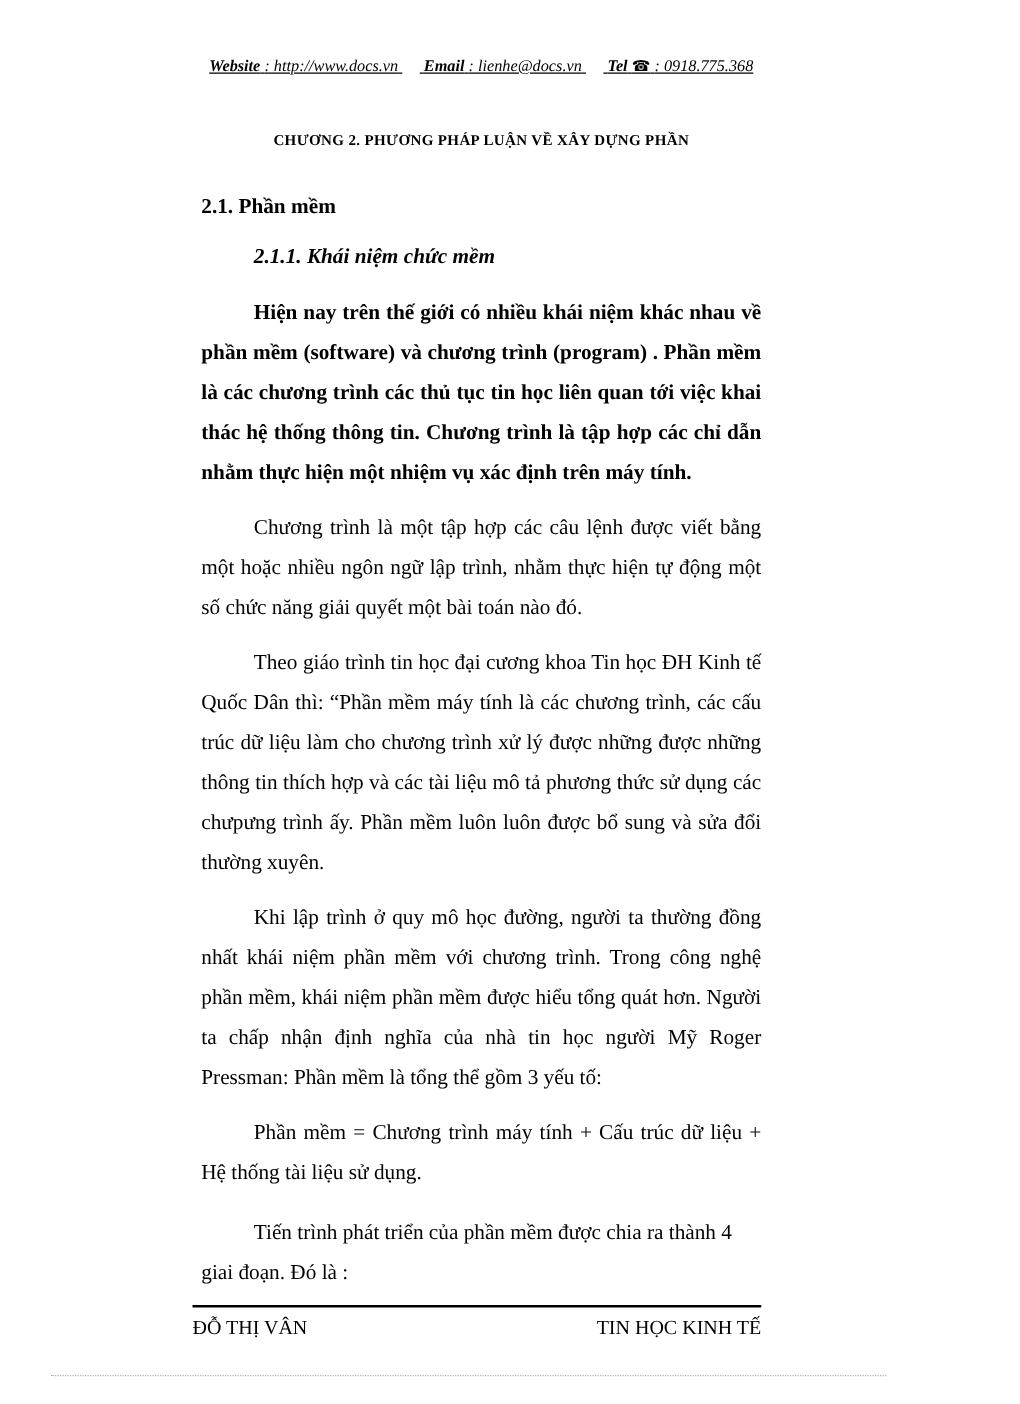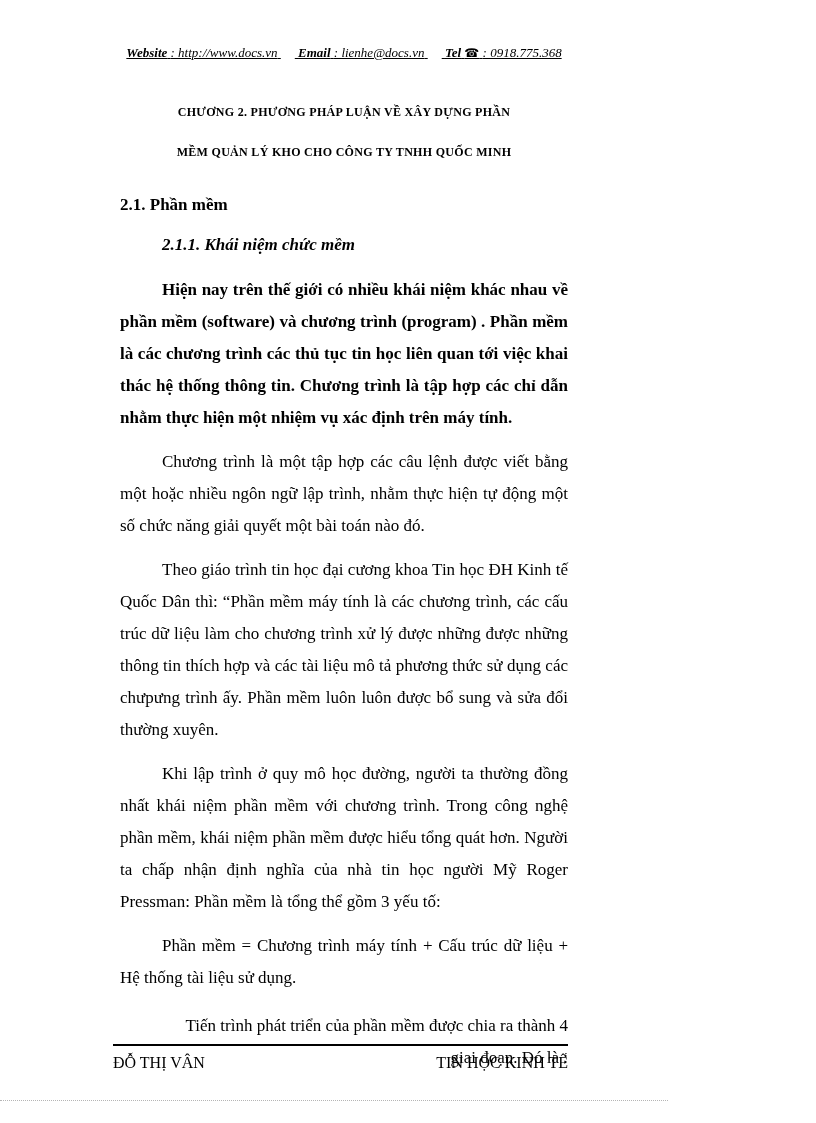--- a/index.html
+++ b/index.html
@@ -10,20 +10,21 @@
     background: #ffffff;
     color: #000000;
     font-family: "Liberation Serif", "DejaVu Serif", serif;
     position: relative;
     overflow: hidden;
   }
   .page {
     width: 668px;
     height: 1123px;
     position: relative;
+    margin-left: 41px;
   }
   .content {
     padding: 44px 100px 0 120px;
   }
   
   .doc-header {
     text-align: center;
     font-size: 13px;
     font-style: italic;
     line-height: 18px;
@@ -62,21 +63,21 @@
   }
   
   .para {
     margin: 12px 0 0 0;
     font-size: 17px;
     line-height: 32px;
     text-align: justify;
     text-indent: 42px;
   }
   .para.first { margin-top: 18px; font-weight: bold; }
-  .para.last { margin-top: 16px; text-align: right; }
+  .para.last { margin-top: 16px; text-align: left; }
   .h-subsection.second { margin-top: 16px; }
   
   .doc-footer {
     position: absolute;
     left: 113px;
     right: 100px;
     top: 1044px;
     border-top: 2px solid #000000;
     padding-top: 6px;
     display: flex;
@@ -110,21 +111,20 @@
         <span class="hdr-value">: lienhe@docs.vn</span>
         <span class="hdr-gap"></span>
         <span class="hdr-label">Tel</span>
         <span class="phone-glyph">☎</span>
         <span class="hdr-value">: 0918.775.368</span>
       </span>
     </div>
 
     <div class="chapter-title">
       <div class="t-line">CHƯƠNG 2. PHƯƠNG PHÁP LUẬN VỀ XÂY DỰNG PHẦN</div>
-      <div class="t-line">MỀM QUẢN LÝ KHO CHO CÔNG TY TNHH QUỐC MINH</div>
     </div>
 
     <div class="h-section">2.1. Phần mềm</div>
 
     <div class="h-subsection">2.1.1. Khái niệm chức mềm</div>
 
     <p class="para first">Hiện nay trên thế giới có nhiều khái niệm khác nhau về phần mềm (software) và chương trình (program) . Phần mềm là các chương trình các thủ tục tin học liên quan tới việc khai thác hệ thống thông tin. Chương trình là tập hợp các chỉ dẫn nhằm thực hiện một nhiệm vụ xác định trên máy tính.</p>
 
     <p class="para">Chương trình là một tập hợp các câu lệnh được viết bằng một hoặc nhiều ngôn ngữ lập trình, nhằm thực hiện tự động một số chức năng giải quyết một bài toán nào đó.</p>
 

